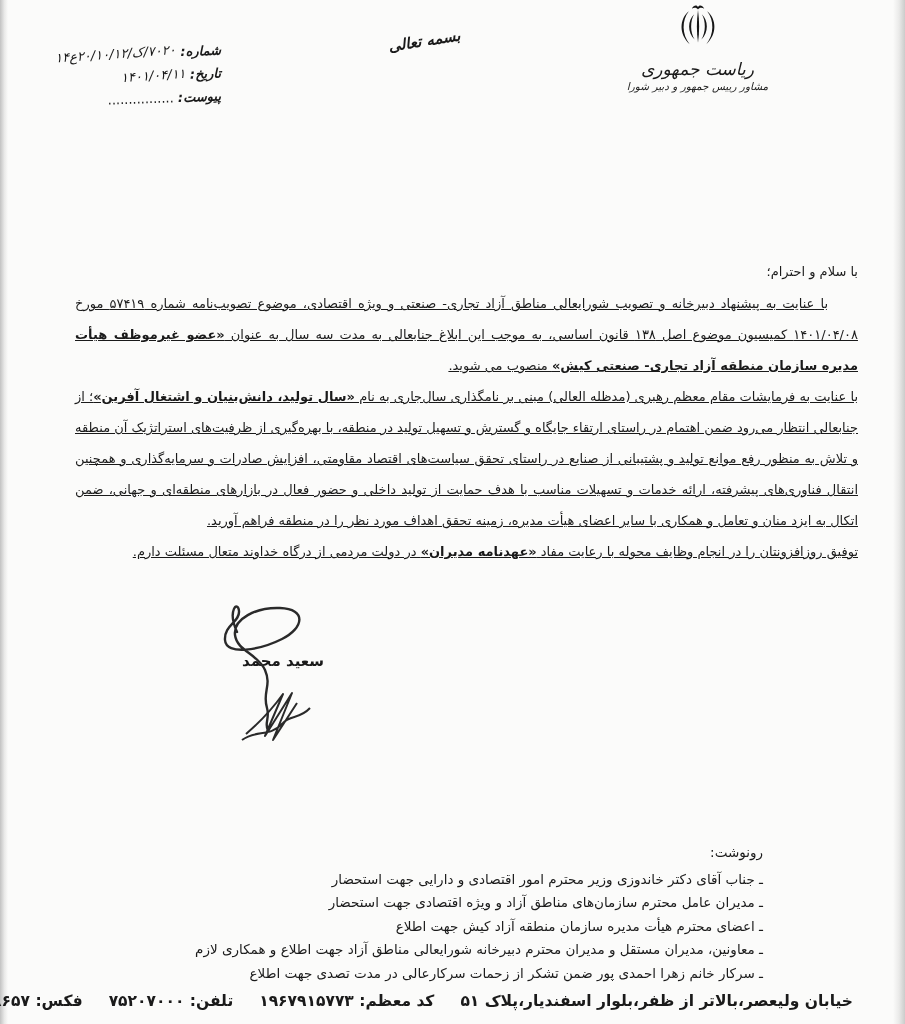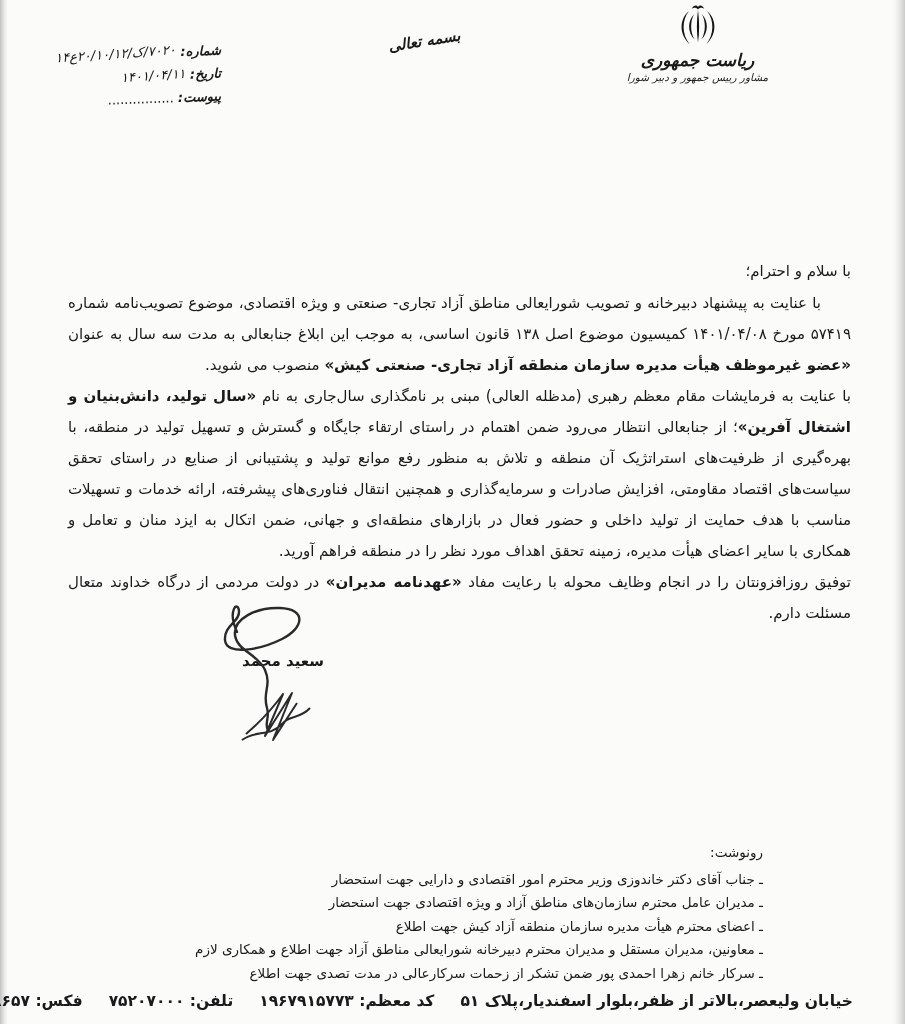--- a/index.html
+++ b/index.html
@@ -9,41 +9,41 @@
     font-family:"DejaVu Sans",sans-serif;
   }
   .edge-left{position:absolute;left:0;top:0;bottom:0;width:8px;
     background:linear-gradient(to right,#c2c2c2,#e9e9e8 55%,rgba(255,255,255,0));}
   .edge-right{position:absolute;right:0;top:0;bottom:0;width:12px;
     background:linear-gradient(to left,#cbcbca,#eaeae9 50%,rgba(255,255,255,0));}
 
   
   .letterhead{position:absolute;left:565px;top:3px;width:265px;text-align:center;direction:rtl;}
   .emblem{width:50px;height:44px;margin:0 auto;display:block;}
-  .lh-title{font-size:17px;font-weight:bold;font-style:italic;margin-top:3px;}
+  .lh-title{font-size:17px;font-weight:normal;font-style:italic;margin-top:12px;}
   .lh-sub{font-size:13px;font-weight:bold;font-style:italic;white-space:nowrap;margin-top:8px;}
   .lh-sub2{font-size:10.5px;font-style:italic;margin-top:1px;color:#222;}
 
   .besmele{position:absolute;left:388px;top:32px;font-size:15px;font-weight:bold;
     font-style:italic;transform:rotate(-9deg);direction:rtl;}
 
   
   .meta{position:absolute;left:26px;top:46px;width:195px;direction:rtl;font-size:13px;}
   .meta-row{margin-bottom:8px;transform:rotate(-2deg);white-space:nowrap;}
   .meta-label{font-style:italic;font-weight:bold;}
   .hand{font-style:italic;letter-spacing:.5px;display:inline-block;transform:rotate(-2deg);}
   .dots{letter-spacing:1px;}
 
   .addressee{position:absolute;right:130px;top:200px;font-weight:bold;font-size:17px;direction:rtl;}
 
   
-  .body{position:absolute;right:54px;top:256px;width:783px;direction:rtl;
-    text-align:justify;font-size:15px;line-height:31px;}
+  .body{position:absolute;right:47px;top:256px;width:783px;direction:rtl;
+    text-align:justify;font-size:13px;line-height:31px;}
   .salutation{margin:0 0 1px 0;}
-  .para{margin:0;}
+  .para{margin:0;text-decoration:underline;}
   .para.indent{text-indent:30px;}
   .b{font-weight:bold;}
 
   
   .sig{position:absolute;left:170px;top:592px;width:280px;height:168px;}
   .sig svg{position:absolute;left:0;top:0;pointer-events:none;}
   .sig-name{position:absolute;left:58px;top:60px;width:110px;text-align:center;
     font-weight:bold;font-size:15px;direction:rtl;}
 
   

